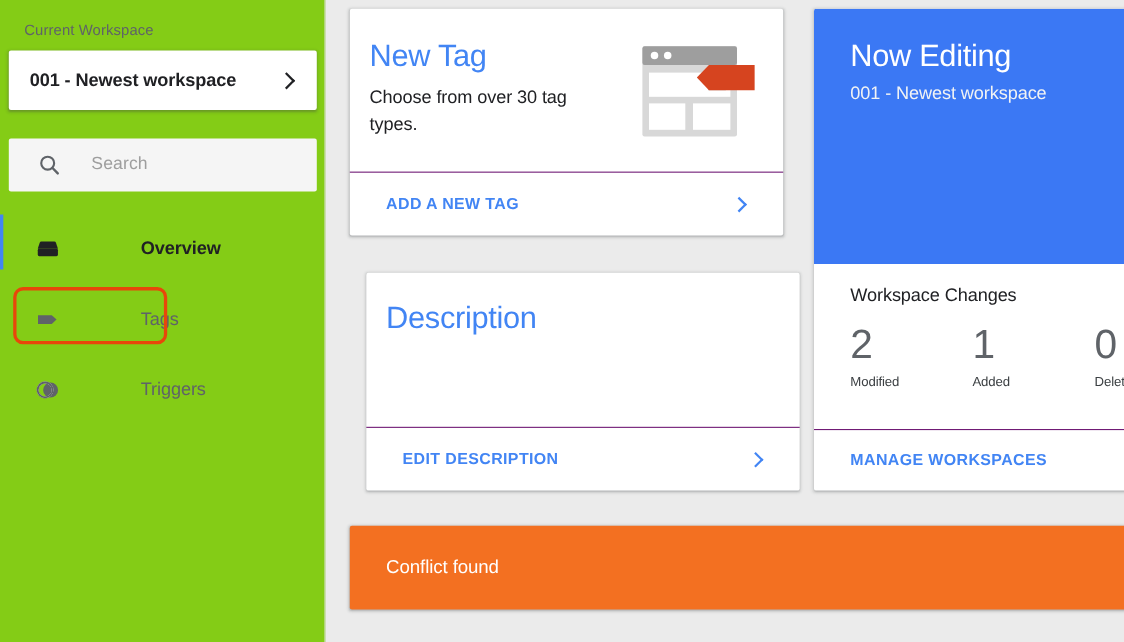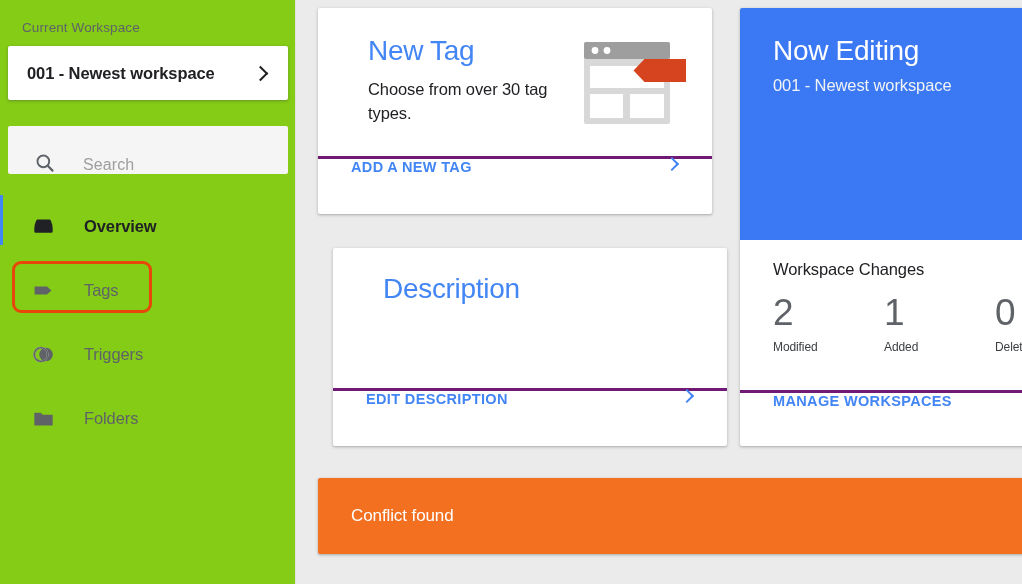--- a/index.html
+++ b/index.html
@@ -62,41 +62,42 @@
   }
 
   
   .search-box {
     position: absolute;
     left: 8px; top: 126px;
     width: 280px; height: 48px;
     background: #f5f5f5;
     border-radius: 2px;
     display: flex;
-    align-items: flex-end;
+    align-items: center;
     padding-left: 26px;
     cursor: text;
   }
   .search-icon { width: 22px; height: 22px; flex: none; }
   .search-text {
     margin-left: 27px;
     font-size: 16px;
     color: #9e9e9e;
     letter-spacing: .1px;
   }
 
   
   .nav { position: absolute; left: 0; top: 194px; width: 296px; }
   .nav-item {
     position: relative;
     height: 64px;
     display: flex;
     align-items: center;
     padding-left: 30px;
     cursor: pointer;
+    gap: 44px;
   }
   .nav-icon {
     width: 26px; height: 26px;
     flex: none;
     display: flex; align-items: center; justify-content: center;
   }
   .nav-label {
     margin-left: 28px;
     font-size: 16.5px;
     color: #5f6368;
@@ -129,44 +130,44 @@
 
   .card {
     position: absolute;
     background: #ffffff;
     border-radius: 2px;
     box-shadow: 0 1px 2px rgba(60,64,67,.25), 0 1px 3px 1px rgba(60,64,67,.10);
   }
 
   
   #card-newtag { left: 22px; top: 8px; width: 394px; height: 206px; }
-  .card-body { position: relative; padding: 28px 32px 0 50px; }
+  .card-body { position: relative; padding: 28px 32px 0 18px; }
   .card-title-blue {
     font-size: 28px;
     color: #4285f4;
     letter-spacing: -.3px;
     line-height: 1.05;
   }
   .card-sub {
     margin-top: 13px;
     font-size: 16.5px;
     color: #202124;
     line-height: 1.45;
     max-width: 205px;
     letter-spacing: -.1px;
   }
   .card-illus { position: absolute; right: 22px; top: 30px; }
 
   .card-action {
     position: absolute;
     left: 0; right: 0; bottom: 0;
     height: 58px;
-    border-top: 3px solid #701a75;
-    display: flex;
-    align-items: flex-start;
+    border-top: 1px solid #701a75;
+    display: flex;
+    align-items: center;
     justify-content: space-between;
     padding: 0 32px 0 33px;
     cursor: pointer;
   }
   .card-action-label {
     font-size: 14.5px;
     font-weight: bold;
     color: #4285f4;
     letter-spacing: .35px;
   }
@@ -300,28 +301,20 @@
             <circle cx="14.4" cy="12" r="6.5" fill="#5f6368"></circle>
             <path d="M14.4 5.5 a6.5 6.5 0 0 0 0 13 a6.5 6.5 0 0 1 0 -13 z" fill="#ffffff" opacity="0"></path>
             <circle cx="9.6" cy="12" r="6.5" fill="none" stroke="#ebebeb" stroke-width="1.6"></circle>
             <circle cx="9.6" cy="12" r="6.5" fill="none" stroke="#5f6368" stroke-width="1.6"></circle>
           </svg>
         </span>
         <span class="nav-label">Triggers</span>
       </div>
 
 
-      <div class="nav-item">
-        <span class="nav-icon">
-          <svg viewBox="0 0 24 24" width="25" height="25">
-            <path d="M3.2 6.4 h6.2 l1.7 2.1 h9.7 v9.4 a0.9 0.9 0 0 1 -0.9 0.9 H4.1 a0.9 0.9 0 0 1 -0.9 -0.9 Z" fill="#5f6368"></path>
-          </svg>
-        </span>
-        <span class="nav-label">Folders</span>
-      </div>
 
     </div>
   </div>
 
   <div id="main">
 
     <div class="card" id="card-newtag">
       <div class="card-body">
         <div class="card-title-blue">New Tag</div>
         <div class="card-sub">Choose from over 30 tag types.</div>

